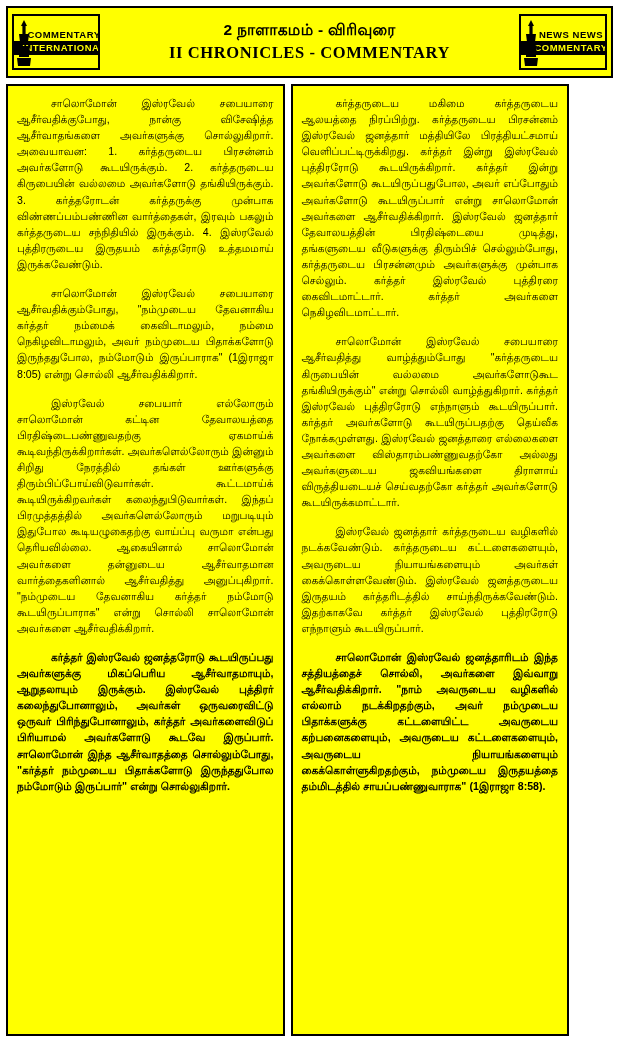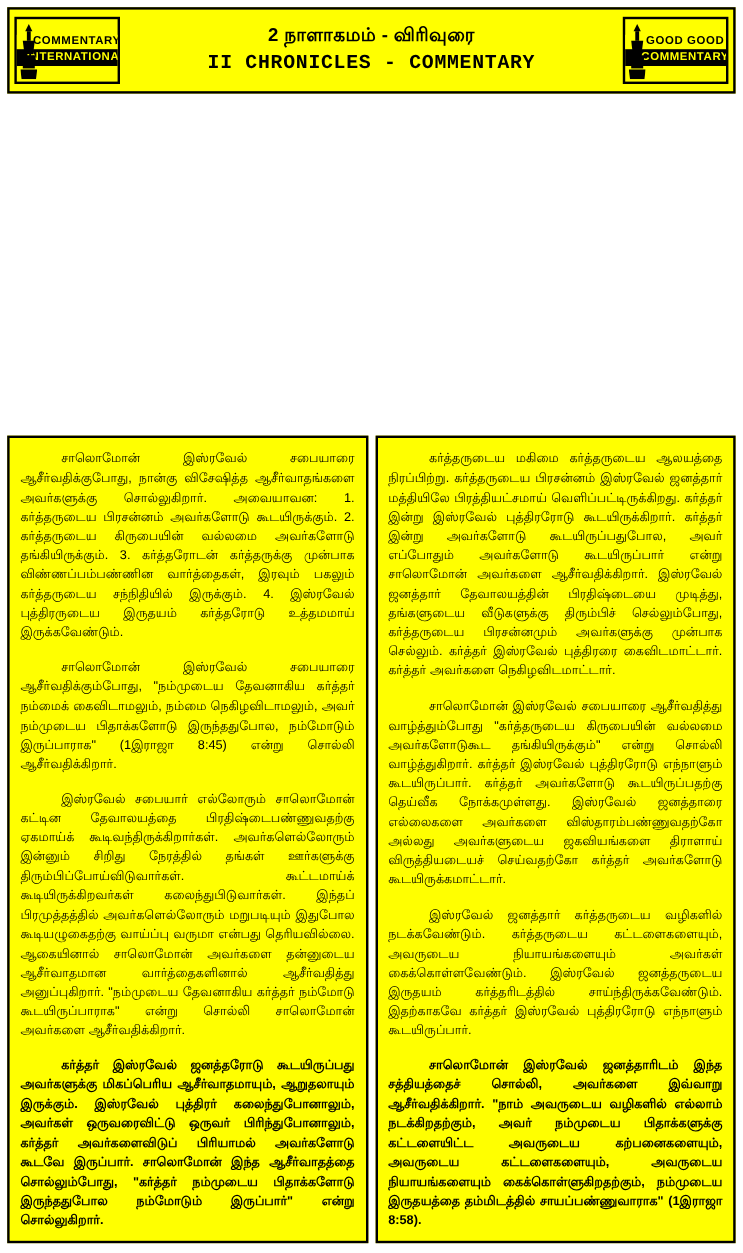--- a/index.html
+++ b/index.html
@@ -80,38 +80,37 @@
   }
   .title-ta {
     font-size: 15.5px;
     font-weight: bold;
     color: #000000;
     letter-spacing: 0.3px;
     line-height: 1.25;
     white-space: nowrap;
   }
   .title-en {
-    font-family: Liberation Mono, monospace;
+    font-family: Liberation Serif, serif;
     font-size: 16.5px;
     font-weight: bold;
     color: #000000;
     letter-spacing: 0.6px;
     line-height: 1.3;
     margin-top: 3px;
     white-space: nowrap;
   }
   
   .body-wrap {
     position: relative;
     margin-top: 6px;
-    width: 607px;
+    width: 563px;
     height: 952px;
     display: flex;
     gap: 6px;
-    align-items: flex-end;
   }
   .column {
     box-sizing: border-box;
     width: 300.5px;
     background: #ffff00;
     border: 2px solid #000000;
     padding: 9px 9px 9px 9px;
   }
   .para {
     font-size: 10.6px;
@@ -157,31 +156,31 @@
     <div class="logo">
       <svg class="tower" viewBox="0 0 14 46">
         <polygon points="7,0 10,6 4,6" fill="#000"></polygon>
         <rect x="5.4" y="6" width="3.2" height="8" fill="#000"></rect>
         <polygon points="2,14 12,14 11,22 3,22" fill="#000"></polygon>
         <rect x="3" y="23" width="8" height="2" fill="#000"></rect>
         <polygon points="1,26 13,26 12,34 2,34" fill="#000"></polygon>
         <rect x="2" y="35" width="10" height="2" fill="#000"></rect>
         <polygon points="0,38 14,38 13,46 1,46" fill="#000"></polygon>
       </svg>
-      <div class="logo-top">GOOD GOOD</div>
+      <div class="logo-top">NEWS NEWS</div>
       <div class="logo-bot">COMMENTARY</div>
     </div>
 
   </div>
 
   <div class="body-wrap">
 
     <div class="column">
       <p class="para">சாலொமோன் இஸ்ரவேல் சபையாரை ஆசீர்வதிக்குபோது, நான்கு விசேஷித்த ஆசீர்வாதங்களை அவர்களுக்கு சொல்லுகிறார். அவையாவன: 1. கர்த்தருடைய பிரசன்னம் அவர்களோடு கூடயிருக்கும். 2. கர்த்தருடைய கிருபையின் வல்லமை அவர்களோடு தங்கியிருக்கும். 3. கர்த்தரோடன் கர்த்தருக்கு முன்பாக விண்ணப்பம்பண்ணின வார்த்தைகள், இரவும் பகலும் கர்த்தருடைய சந்நிதியில் இருக்கும். 4. இஸ்ரவேல் புத்திரருடைய இருதயம் கர்த்தரோடு உத்தமமாய் இருக்கவேண்டும்.</p>
-      <p class="para">சாலொமோன் இஸ்ரவேல் சபையாரை ஆசீர்வதிக்கும்போது, "நம்முடைய தேவனாகிய கர்த்தர் நம்மைக் கைவிடாமலும், நம்மை நெகிழவிடாமலும், அவர் நம்முடைய பிதாக்களோடு இருந்ததுபோல, நம்மோடும் இருப்பாராக" (1இராஜா 8:45) என்று சொல்லி ஆசீர்வதிக்கிறார்.</p>
+      <p class="para">சாலொமோன் இஸ்ரவேல் சபையாரை ஆசீர்வதிக்கும்போது, "நம்முடைய தேவனாகிய கர்த்தர் நம்மைக் கைவிடாமலும், நம்மை நெகிழவிடாமலும், அவர் நம்முடைய பிதாக்களோடு இருந்ததுபோல, நம்மோடும் இருப்பாராக" (1இராஜா 8:05) என்று சொல்லி ஆசீர்வதிக்கிறார்.</p>
       <p class="para">இஸ்ரவேல் சபையார் எல்லோரும் சாலொமோன் கட்டின தேவாலயத்தை பிரதிஷ்டைபண்ணுவதற்கு ஏகமாய்க் கூடிவந்திருக்கிறார்கள். அவர்களெல்லோரும் இன்னும் சிறிது நேரத்தில் தங்கள் ஊர்களுக்கு திரும்பிப்போய்விடுவார்கள். கூட்டமாய்க் கூடியிருக்கிறவர்கள் கலைந்துபிடுவார்கள். இந்தப் பிரமுத்தத்தில் அவர்களெல்லோரும் மறுபடியும் இதுபோல கூடியழுகைதற்கு வாய்ப்பு வருமா என்பது தெரியவில்லை. ஆகையினால் சாலொமோன் அவர்களை தன்னுடைய ஆசீர்வாதமான வார்த்தைகளினால் ஆசீர்வதித்து அனுப்புகிறார். "நம்முடைய தேவனாகிய கர்த்தர் நம்மோடு கூடயிருப்பாராக" என்று சொல்லி சாலொமோன் அவர்களை ஆசீர்வதிக்கிறார்.</p>
       <p class="para">கர்த்தர் இஸ்ரவேல் ஜனத்தரோடு கூடயிருப்பது அவர்களுக்கு மிகப்பெரிய ஆசீர்வாதமாயும், ஆறுதலாயும் இருக்கும். இஸ்ரவேல் புத்திரர் கலைந்துபோனாலும், அவர்கள் ஒருவரைவிட்டு ஒருவர் பிரிந்துபோனாலும், கர்த்தர் அவர்களைவிடுப் பிரியாமல் அவர்களோடு கூடவே இருப்பார். சாலொமோன் இந்த ஆசீர்வாதத்தை சொல்லும்போது, "கர்த்தர் நம்முடைய பிதாக்களோடு இருந்ததுபோல நம்மோடும் இருப்பார்" என்று சொல்லுகிறார்.</p>
     </div>
 
     <div class="column">
       <p class="para">கர்த்தருடைய மகிமை கர்த்தருடைய ஆலயத்தை நிரப்பிற்று. கர்த்தருடைய பிரசன்னம் இஸ்ரவேல் ஜனத்தார் மத்தியிலே பிரத்தியட்சமாய் வெளிப்பட்டிருக்கிறது. கர்த்தர் இன்று இஸ்ரவேல் புத்திரரோடு கூடயிருக்கிறார். கர்த்தர் இன்று அவர்களோடு கூடயிருப்பதுபோல, அவர் எப்போதும் அவர்களோடு கூடயிருப்பார் என்று சாலொமோன் அவர்களை ஆசீர்வதிக்கிறார். இஸ்ரவேல் ஜனத்தார் தேவாலயத்தின் பிரதிஷ்டையை முடித்து, தங்களுடைய வீடுகளுக்கு திரும்பிச் செல்லும்போது, கர்த்தருடைய பிரசன்னமும் அவர்களுக்கு முன்பாக செல்லும். கர்த்தர் இஸ்ரவேல் புத்திரரை கைவிடமாட்டார். கர்த்தர் அவர்களை நெகிழவிடமாட்டார்.</p>
       <p class="para">சாலொமோன் இஸ்ரவேல் சபையாரை ஆசீர்வதித்து வாழ்த்தும்போது "கர்த்தருடைய கிருபையின் வல்லமை அவர்களோடுகூட தங்கியிருக்கும்" என்று சொல்லி வாழ்த்துகிறார். கர்த்தர் இஸ்ரவேல் புத்திரரோடு எந்நாளும் கூடயிருப்பார். கர்த்தர் அவர்களோடு கூடயிருப்பதற்கு தெய்வீக நோக்கமுள்ளது. இஸ்ரவேல் ஜனத்தாரை எல்லைகளை அவர்களை விஸ்தாரம்பண்ணுவதற்கோ அல்லது அவர்களுடைய ஜகவியங்களை திராளாய் விருத்தியடையச் செய்வதற்கோ கர்த்தர் அவர்களோடு கூடயிருக்கமாட்டார்.</p>
       <p class="para">இஸ்ரவேல் ஜனத்தார் கர்த்தருடைய வழிகளில் நடக்கவேண்டும். கர்த்தருடைய கட்டளைகளையும், அவருடைய நியாயங்களையும் அவர்கள் கைக்கொள்ளவேண்டும். இஸ்ரவேல் ஜனத்தருடைய இருதயம் கர்த்தரிடத்தில் சாய்ந்திருக்கவேண்டும். இதற்காகவே கர்த்தர் இஸ்ரவேல் புத்திரரோடு எந்நாளும் கூடயிருப்பார்.</p>
       <p class="para">சாலொமோன் இஸ்ரவேல் ஜனத்தாரிடம் இந்த சத்தியத்தைச் சொல்லி, அவர்களை இவ்வாறு ஆசீர்வதிக்கிறார். "நாம் அவருடைய வழிகளில் எல்லாம் நடக்கிறதற்கும், அவர் நம்முடைய பிதாக்களுக்கு கட்டளையிட்ட அவருடைய கற்பனைகளையும், அவருடைய கட்டளைகளையும், அவருடைய நியாயங்களையும் கைக்கொள்ளுகிறதற்கும், நம்முடைய இருதயத்தை தம்மிடத்தில் சாயப்பண்ணுவாராக" (1இராஜா 8:58).</p>
     </div>

